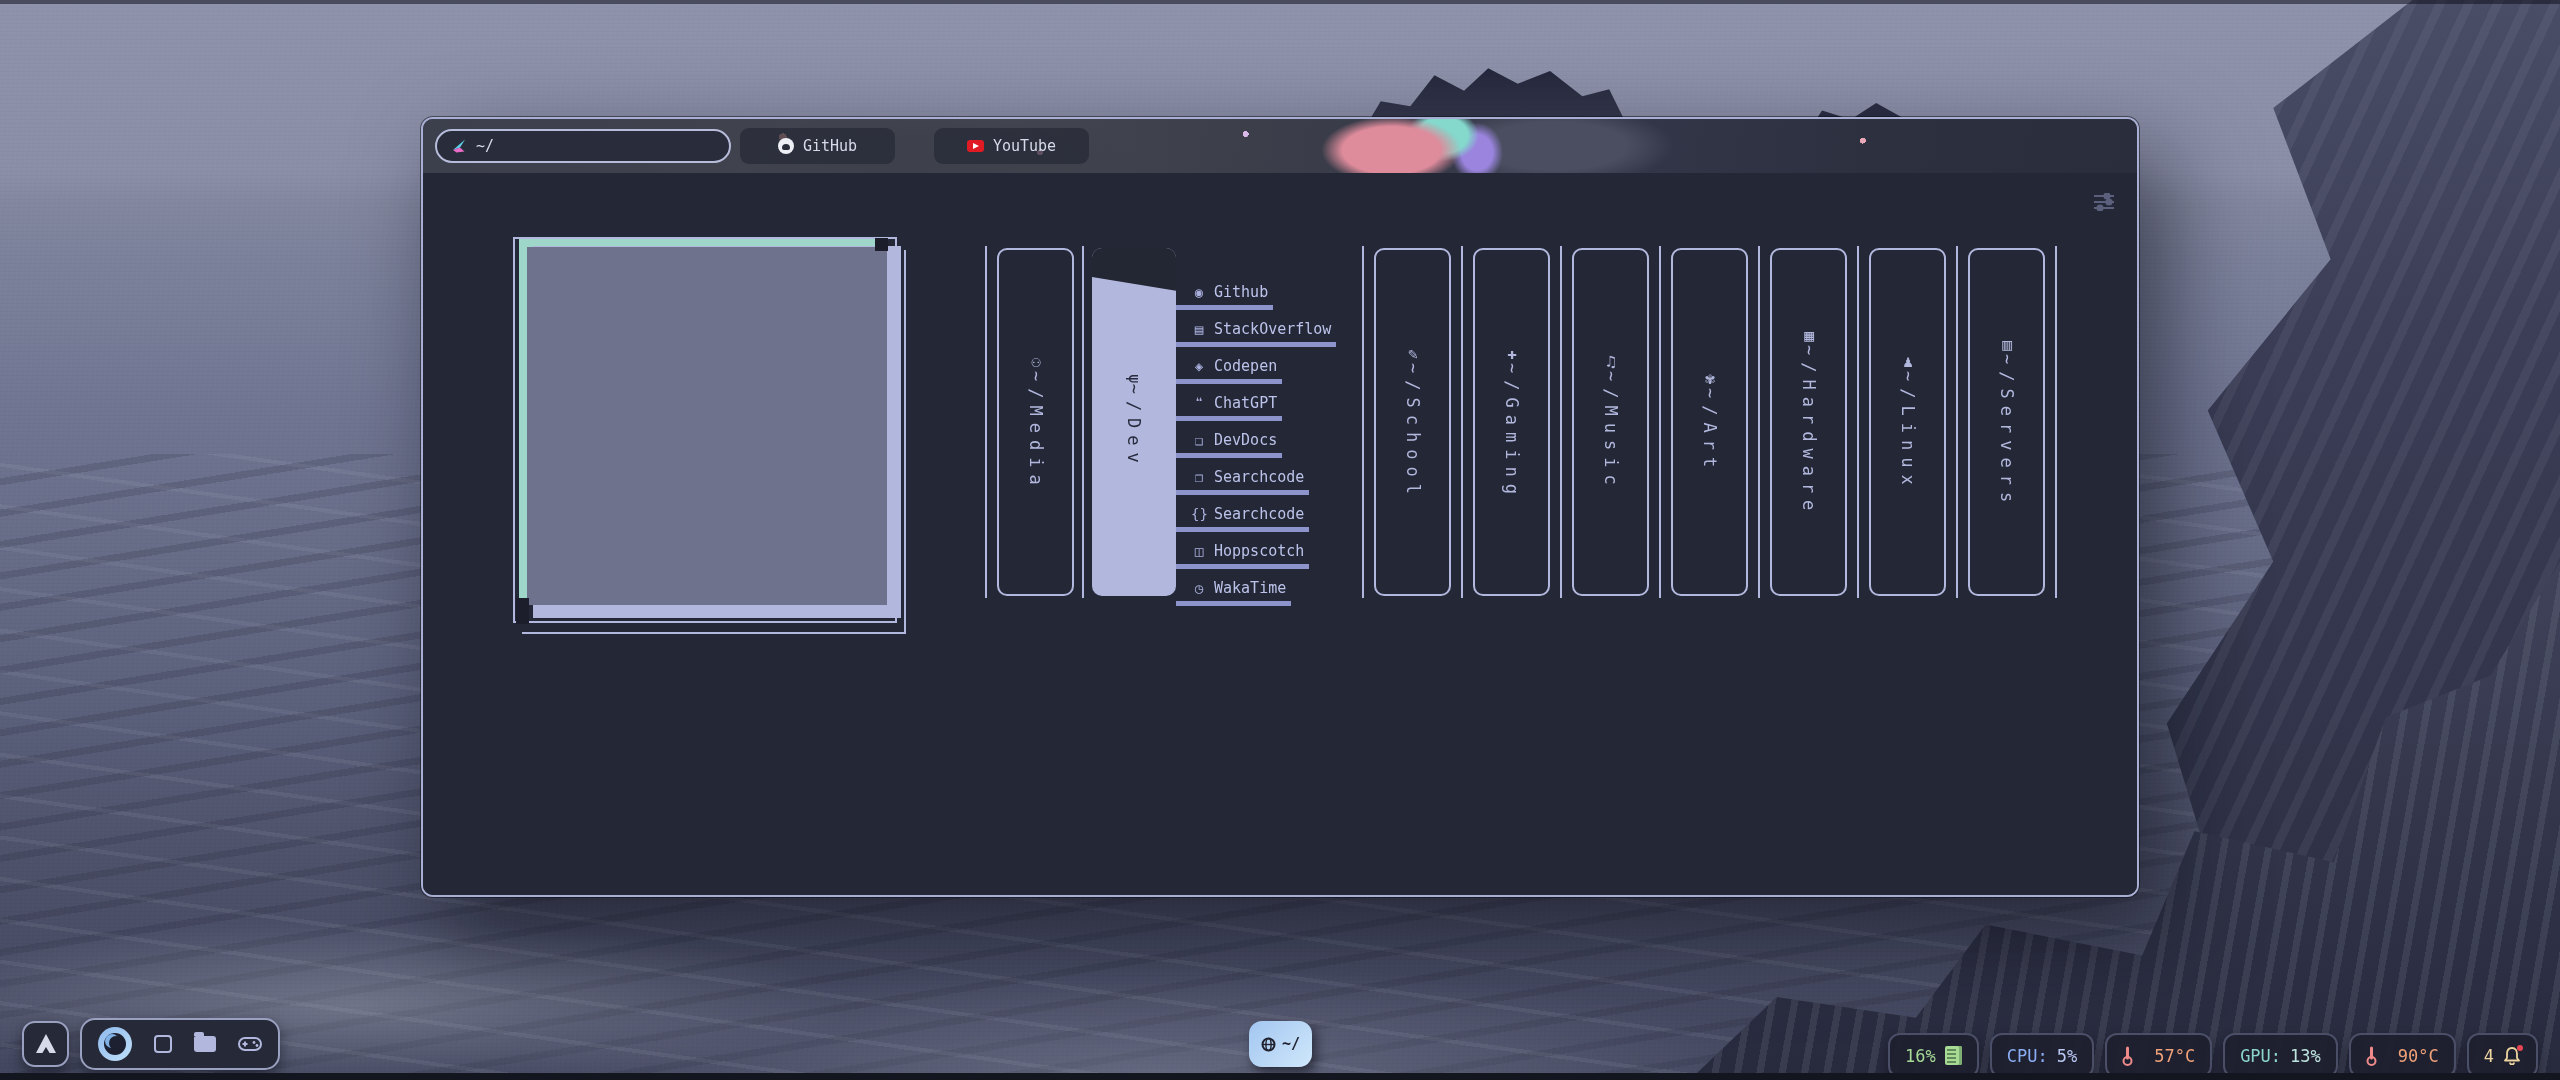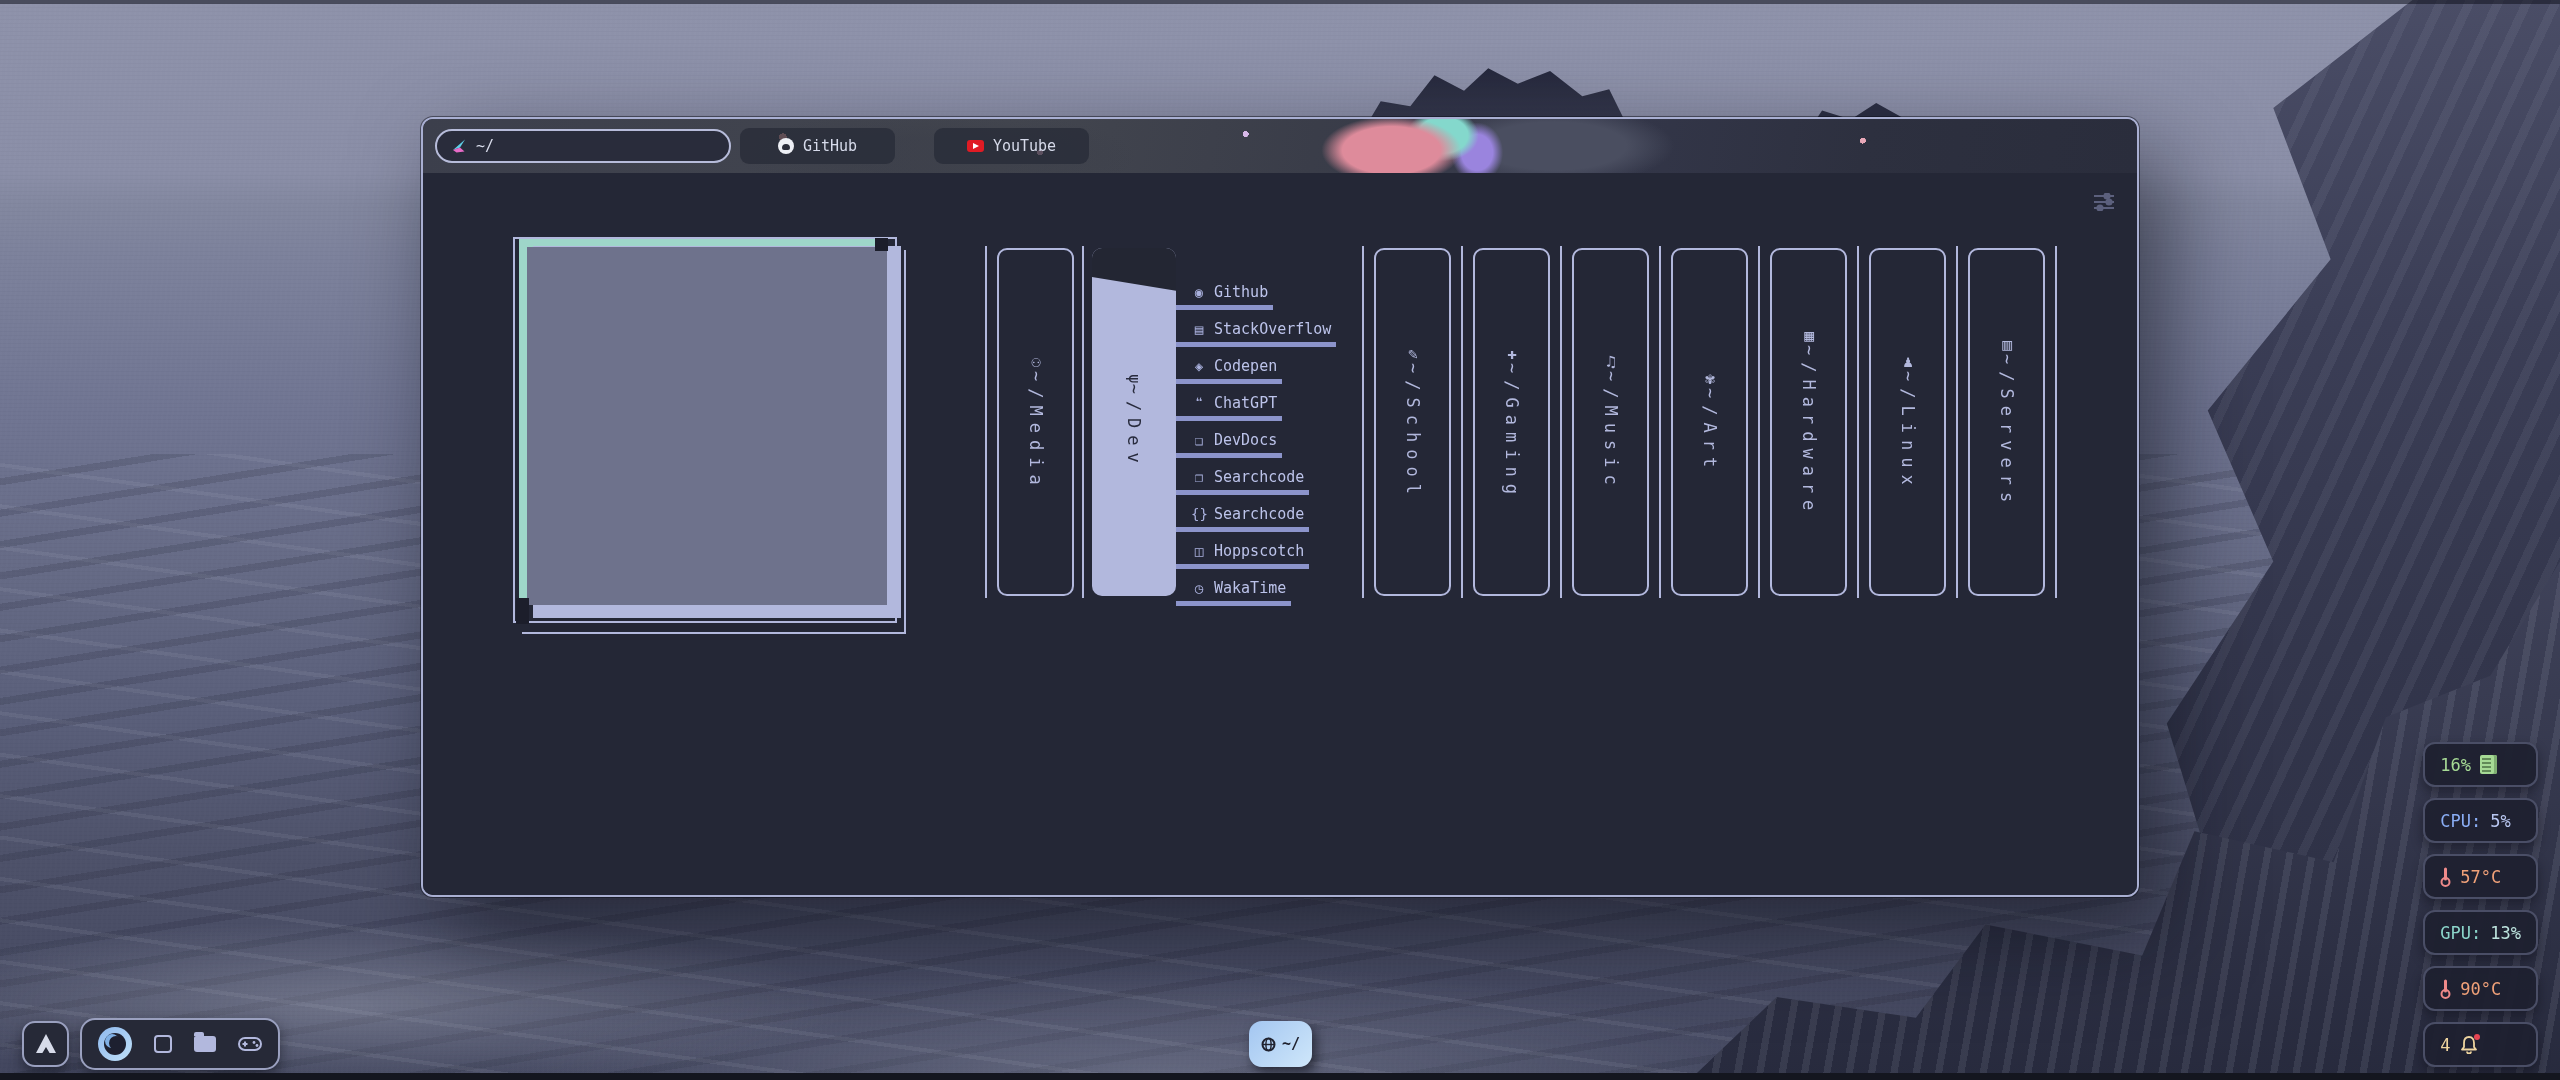--- a/index.html
+++ b/index.html
@@ -152,26 +152,26 @@
   .folder-icon { width:22px; height:16px; background:#b2b8dd; border-radius:2px 3px 3px 3px; position:relative; }
   .folder-icon::before { content:""; position:absolute; left:0; top:-4px; width:10px; height:4px;
     background:#b2b8dd; border-radius:2px 2px 0 0; }
 
   .win-btn { position:absolute; left:1249px; bottom:13px; width:63px; height:46px;
     border-radius:13px; background:linear-gradient(135deg,#a3c6f1,#cfe7fa);
     display:flex; align-items:center; justify-content:center; gap:6px;
     color:#20222f; font-size:15px; font-weight:bold;
     box-shadow:4px 6px 12px rgba(8,10,18,.6); }
 
-  .tray { position:absolute; right:22px; bottom:13px; display:flex; gap:11px;flex-direction:column; }
+  .tray { position:absolute; right:22px; bottom:2px; display:flex; gap:11px; }
   .pill { height:45px; padding:0 15px; background:rgba(30,32,48,.96); border:2px solid #4a4e66;
     border-radius:12px; display:flex; align-items:center; gap:9px; font-size:17px;
     box-shadow:0 6px 12px rgba(10,12,20,.45); }
   .c-green { color:#a6da95; } .c-blue { color:#8aadf4;text-align:right; } .c-blue2 { color:#b9c7f1; }
-  .c-peach { color:#f0a179; } .c-aqua { color:#8bd5ca; } .c-aqua2 { color:#bde4de; }
+  .c-peach { color:#f0a179;margin-left:12px; } .c-aqua { color:#8bd5ca; } .c-aqua2 { color:#bde4de; }
   .c-yellow { color:#eed49f; }
   .ram-icon { width:17px; height:19px; background:#a6da95; border-radius:2px; position:relative;
     box-shadow:inset -3px 0 0 #7fae72; }
   .ram-icon::after { content:""; position:absolute; left:2px; top:2px; bottom:2px; width:9px;
     background:repeating-linear-gradient(0deg,#628a58 0 2px, transparent 2px 4px); }
   .bell-wrap { position:relative; width:18px; height:19px; }
   .bell-dot { position:absolute; right:-2px; top:-1px; width:6px; height:6px; border-radius:50%; background:#e64553; }
 </style>
 </head>
 <body>

